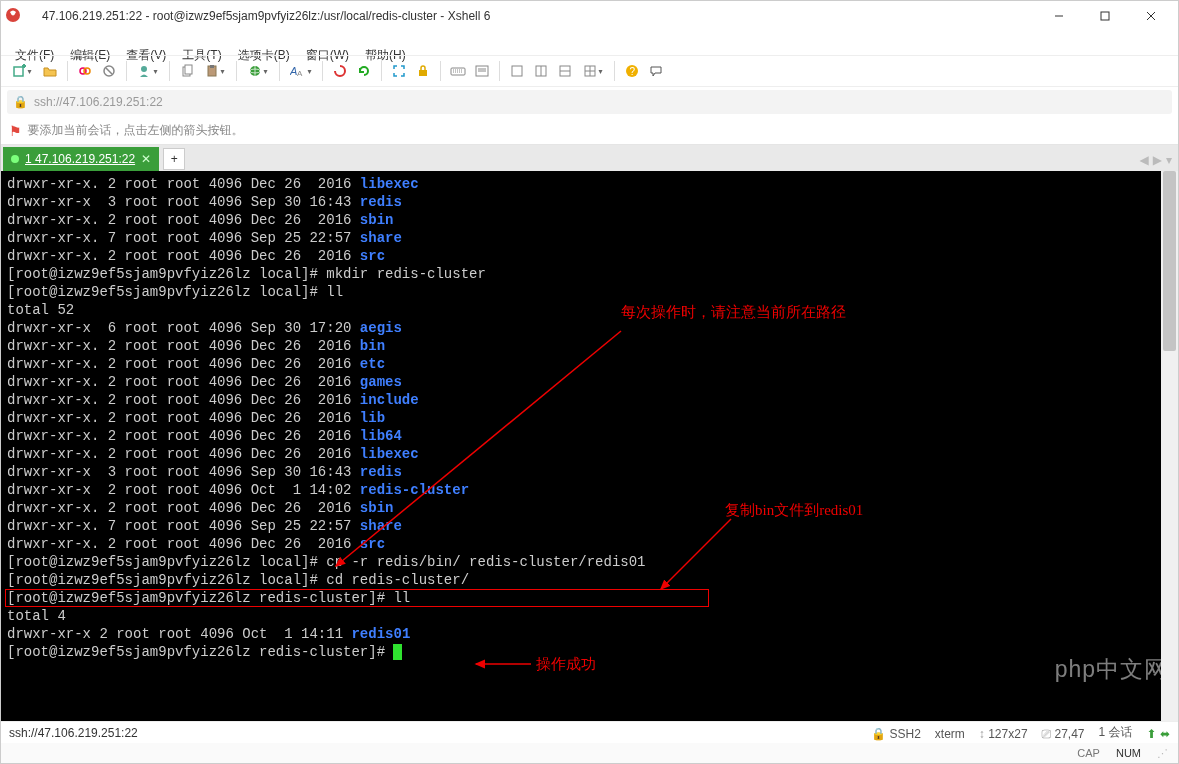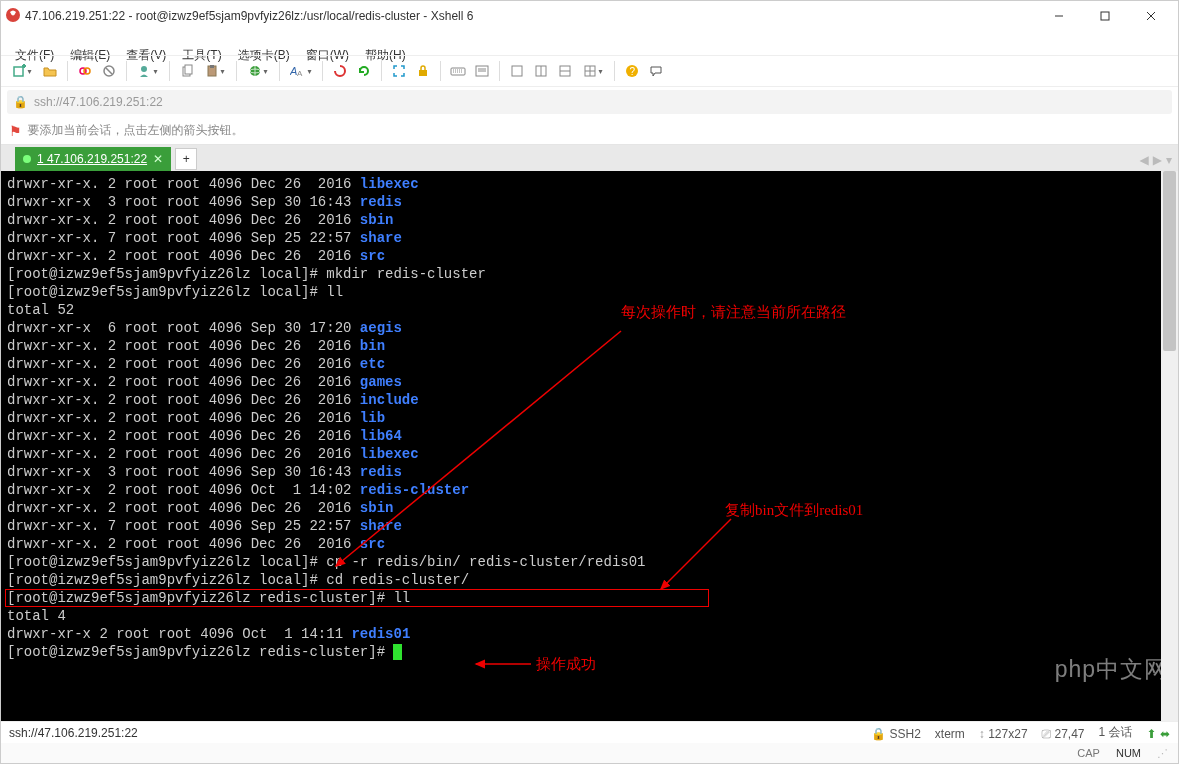--- a/index.html
+++ b/index.html
@@ -1,41 +1,41 @@
 <!DOCTYPE html>
 <html><head>
 <meta charset="utf-8">
 <style>
   * { margin:0; padding:0; box-sizing:border-box; }
   body { font-family: "Microsoft YaHei", "Segoe UI", Tahoma, sans-serif; font-size:12px; background:#fff; color:#333; width:1179px; height:764px; overflow:hidden; display:flex; flex-direction:column; border:1px solid #ccc;}
   
   .titlebar { height:30px; display:flex; align-items:center; padding:0 4px; background:#fff; }
   .titlebar .app-icon svg { width:16px; height:16px; }
-  .titlebar .title-text { margin-left:4px; font-size:12px; flex:1;}
+  .titlebar .title-text { margin-left:21px; font-size:12px; flex:1;}
   .titlebar .winbtns { display:flex; }
   .titlebar .winbtn { width:46px; height:30px; display:flex; align-items:center; justify-content:center; color:#555;}
   
   .menubar { height:24px; display:flex; align-items:center; padding:0 8px; gap:4px; }
   .menubar .menu-item { padding:2px 6px;margin-top:24px; }
   
   .toolbar { height:32px; display:flex; align-items:center; padding:0 6px; gap:2px; border-top:1px solid #eee; border-bottom:1px solid #eee;}
   .toolbar .tb-btn { width:22px; height:22px; display:flex; align-items:center; justify-content:center; border-radius:2px;}
   .toolbar .tb-btn.dd { width:30px; }
   .toolbar .tb-sep { width:1px; height:20px; background:#ddd; margin:0 4px;}
   .tb-btn .dd-arrow { font-size:8px; color:#666; margin-left:1px;}
   
   .addressbar { height:30px; display:flex; align-items:center; padding:3px 6px;}
   .addressbar .addr-box { flex:1; height:24px; background:#f3f3f3; border-radius:3px; display:flex; align-items:center; padding:0 6px; color:#999;}
   .addressbar .addr-box .lock { margin-right:6px; color:#e0aa00; }
   
   .tipbar { height:28px; display:flex; align-items:center; padding:0 8px; color:#888; border-bottom:1px solid #e5e5e5;}
   .tipbar .flag { color:#e2483e; margin-right:6px; font-size:14px;}
   
   .tabbar { height:26px; background:#e9e9e9; display:flex; align-items:flex-end; padding-left:2px; position:relative;}
-  .tabbar .tab { height:24px; background:#3a9e3a; color:#fff; display:flex; align-items:center; padding:0 8px; gap:6px; font-size:12px; max-width:200px;margin-left:12px;}
+  .tabbar .tab { height:24px; background:#3a9e3a; color:#fff; display:flex; align-items:center; padding:0 8px; gap:6px; font-size:12px; max-width:200px;}
   .tabbar .tab .dot { width:8px; height:8px; background:#7cff7c; border-radius:50%; }
   .tabbar .tab .close { color:#d0ffd0; font-size:12px;}
   .tabbar .tab .tab-text { text-decoration:underline; }
   .tabbar .newtab { width:22px; height:22px; margin-left:4px; border:1px solid #ccc; background:#fff; display:flex; align-items:center; justify-content:center; margin-bottom:1px;}
   .tabbar .arrows { position:absolute; right:6px; bottom:4px; color:#bbb; display:flex; gap:4px; align-items:center;}
   
   .terminal-wrap { flex:1; display:flex; background:#000; position:relative; }
   .terminal { flex:1; font-family: "Courier New", monospace; font-size:14px; line-height:18px; color:#ccc; padding:4px 6px; white-space:pre; overflow:hidden; }
   .terminal .dir { color:#3f7fff; font-weight:bold;margin-top:6px; }
   .terminal .cursor { display:inline-block; width:9px; height:16px; background:#2fe22f; vertical-align:middle;}

